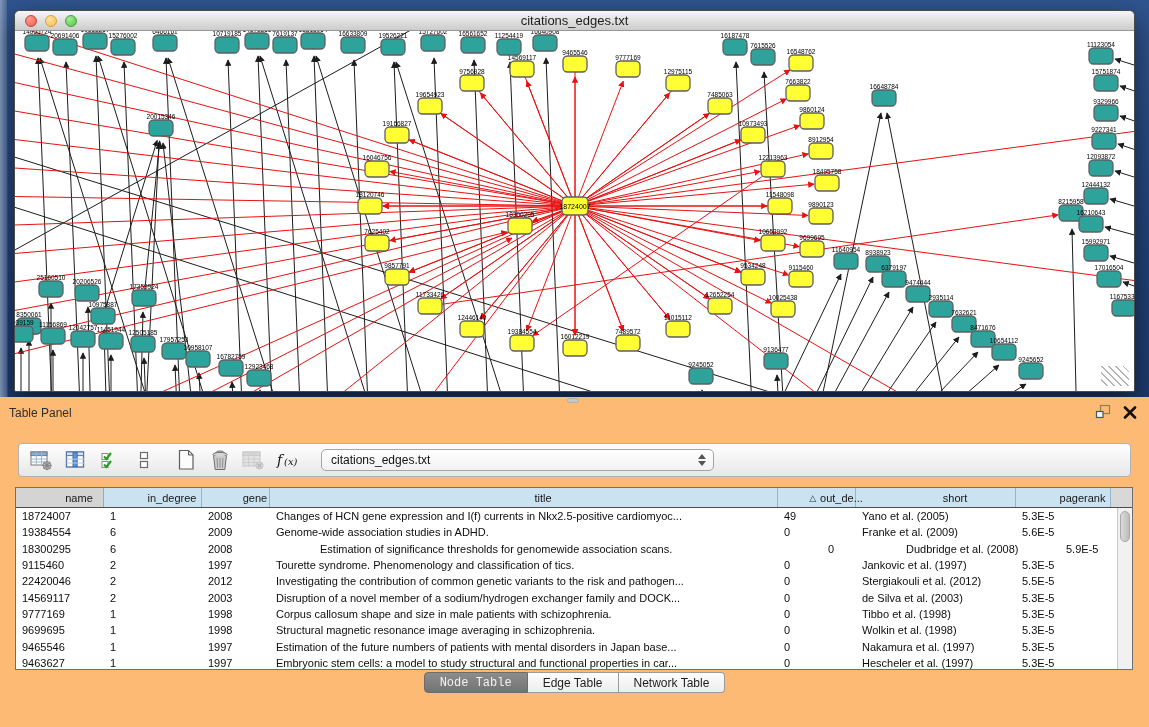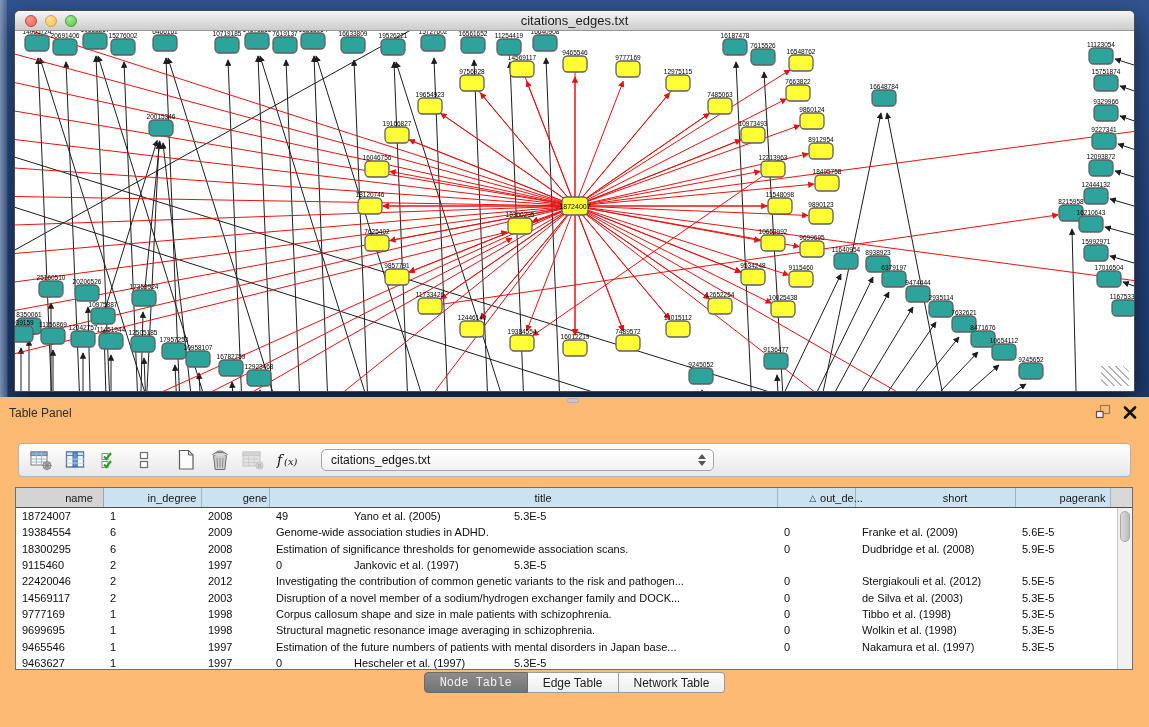--- a/index.html
+++ b/index.html
@@ -716,46 +716,48 @@
           <div class="th" style="width: 95px;">
             <span>pagerank</span>
           </div>
           <div class="th-gutter"></div>
         </div>
       <div class="tbody" id="tbody">
         <div class="tr">
             <div class="td" style="width: 88px;">18724007</div>
             <div class="td" style="width: 98px;">1</div>
             <div class="td" style="width: 68px;">2008</div>
+            <div class="td" style="width: 508px;">Changes of HCN gene expression and I(f) currents in Nkx2.5-positive cardiomyoc...</div>
             <div class="td" style="width: 78px;">49</div>
             <div class="td" style="width: 160px;">Yano et al. (2005)</div>
             <div class="td" style="width: 95px;">5.3E-5</div>
           </div>
           <div class="tr">
             <div class="td" style="width: 88px;">19384554</div>
             <div class="td" style="width: 98px;">6</div>
             <div class="td" style="width: 68px;">2009</div>
             <div class="td" style="width: 508px;">Genome-wide association studies in ADHD.</div>
             <div class="td" style="width: 78px;">0</div>
             <div class="td" style="width: 160px;">Franke et al. (2009)</div>
             <div class="td" style="width: 95px;">5.6E-5</div>
           </div>
           <div class="tr">
             <div class="td" style="width: 88px;">18300295</div>
             <div class="td" style="width: 98px;">6</div>
             <div class="td" style="width: 68px;">2008</div>
-            <div class="td" style="width: 508px;">Estimation of significance thresholds for genomewide association scans.</div>
+            <div class="td" style="width: 508px; margin-left: 44px;">Estimation of significance thresholds for genomewide association scans.</div>
             <div class="td" style="width: 78px;">0</div>
             <div class="td" style="width: 160px;">Dudbridge et al. (2008)</div>
             <div class="td" style="width: 95px;">5.9E-5</div>
           </div>
           <div class="tr">
             <div class="td" style="width: 88px;">9115460</div>
             <div class="td" style="width: 98px;">2</div>
             <div class="td" style="width: 68px;">1997</div>
+            <div class="td" style="width: 508px;">Tourette syndrome. Phenomenology and classification of tics.</div>
             <div class="td" style="width: 78px;">0</div>
             <div class="td" style="width: 160px;">Jankovic et al. (1997)</div>
             <div class="td" style="width: 95px;">5.3E-5</div>
           </div>
           <div class="tr">
             <div class="td" style="width: 88px;">22420046</div>
             <div class="td" style="width: 98px;">2</div>
             <div class="td" style="width: 68px;">2012</div>
             <div class="td" style="width: 508px;">Investigating the contribution of common genetic variants to the risk and pathogen...</div>
             <div class="td" style="width: 78px;">0</div>
@@ -795,20 +797,21 @@
             <div class="td" style="width: 68px;">1997</div>
             <div class="td" style="width: 508px;">Estimation of the future numbers of patients with mental disorders in Japan base...</div>
             <div class="td" style="width: 78px;">0</div>
             <div class="td" style="width: 160px;">Nakamura et al. (1997)</div>
             <div class="td" style="width: 95px;">5.3E-5</div>
           </div>
           <div class="tr">
             <div class="td" style="width: 88px;">9463627</div>
             <div class="td" style="width: 98px;">1</div>
             <div class="td" style="width: 68px;">1997</div>
+            <div class="td" style="width: 508px;">Embryonic stem cells: a model to study structural and functional properties in car...</div>
             <div class="td" style="width: 78px;">0</div>
             <div class="td" style="width: 160px;">Hescheler et al. (1997)</div>
             <div class="td" style="width: 95px;">5.3E-5</div>
           </div>
           <div class="vscroll">
           <div class="vthumb"></div>
         </div>
       </div>
     </div>
 

